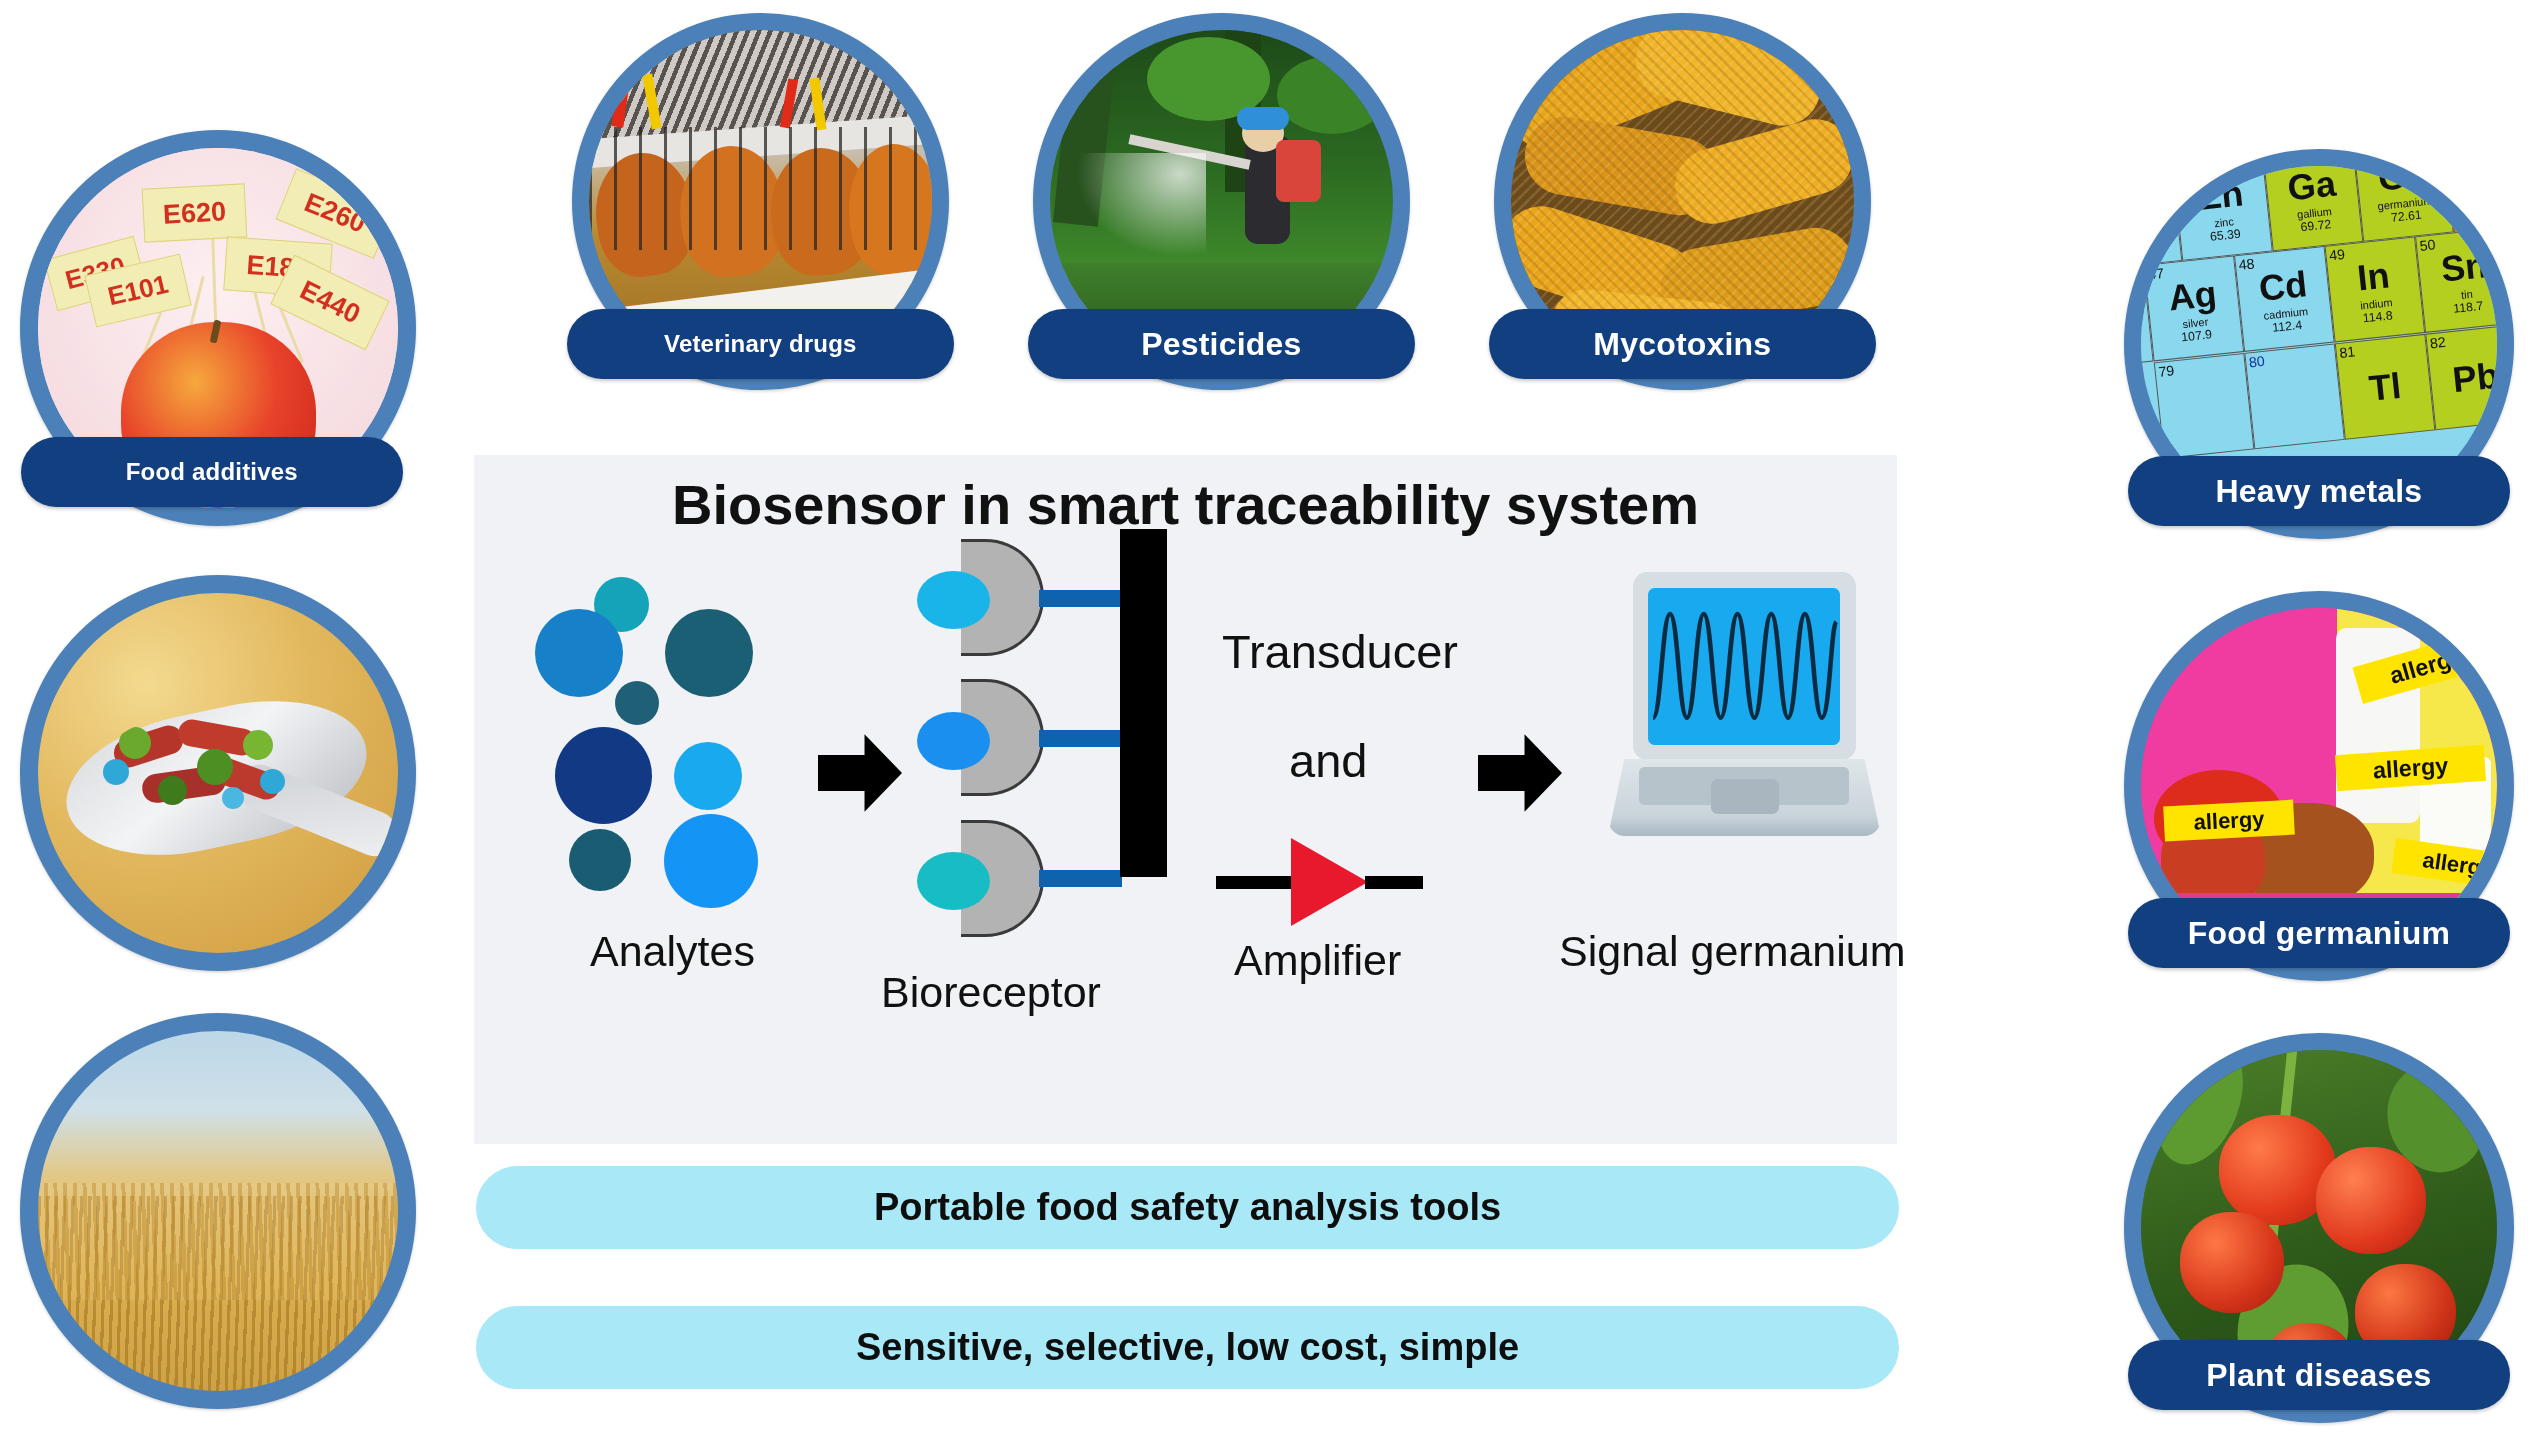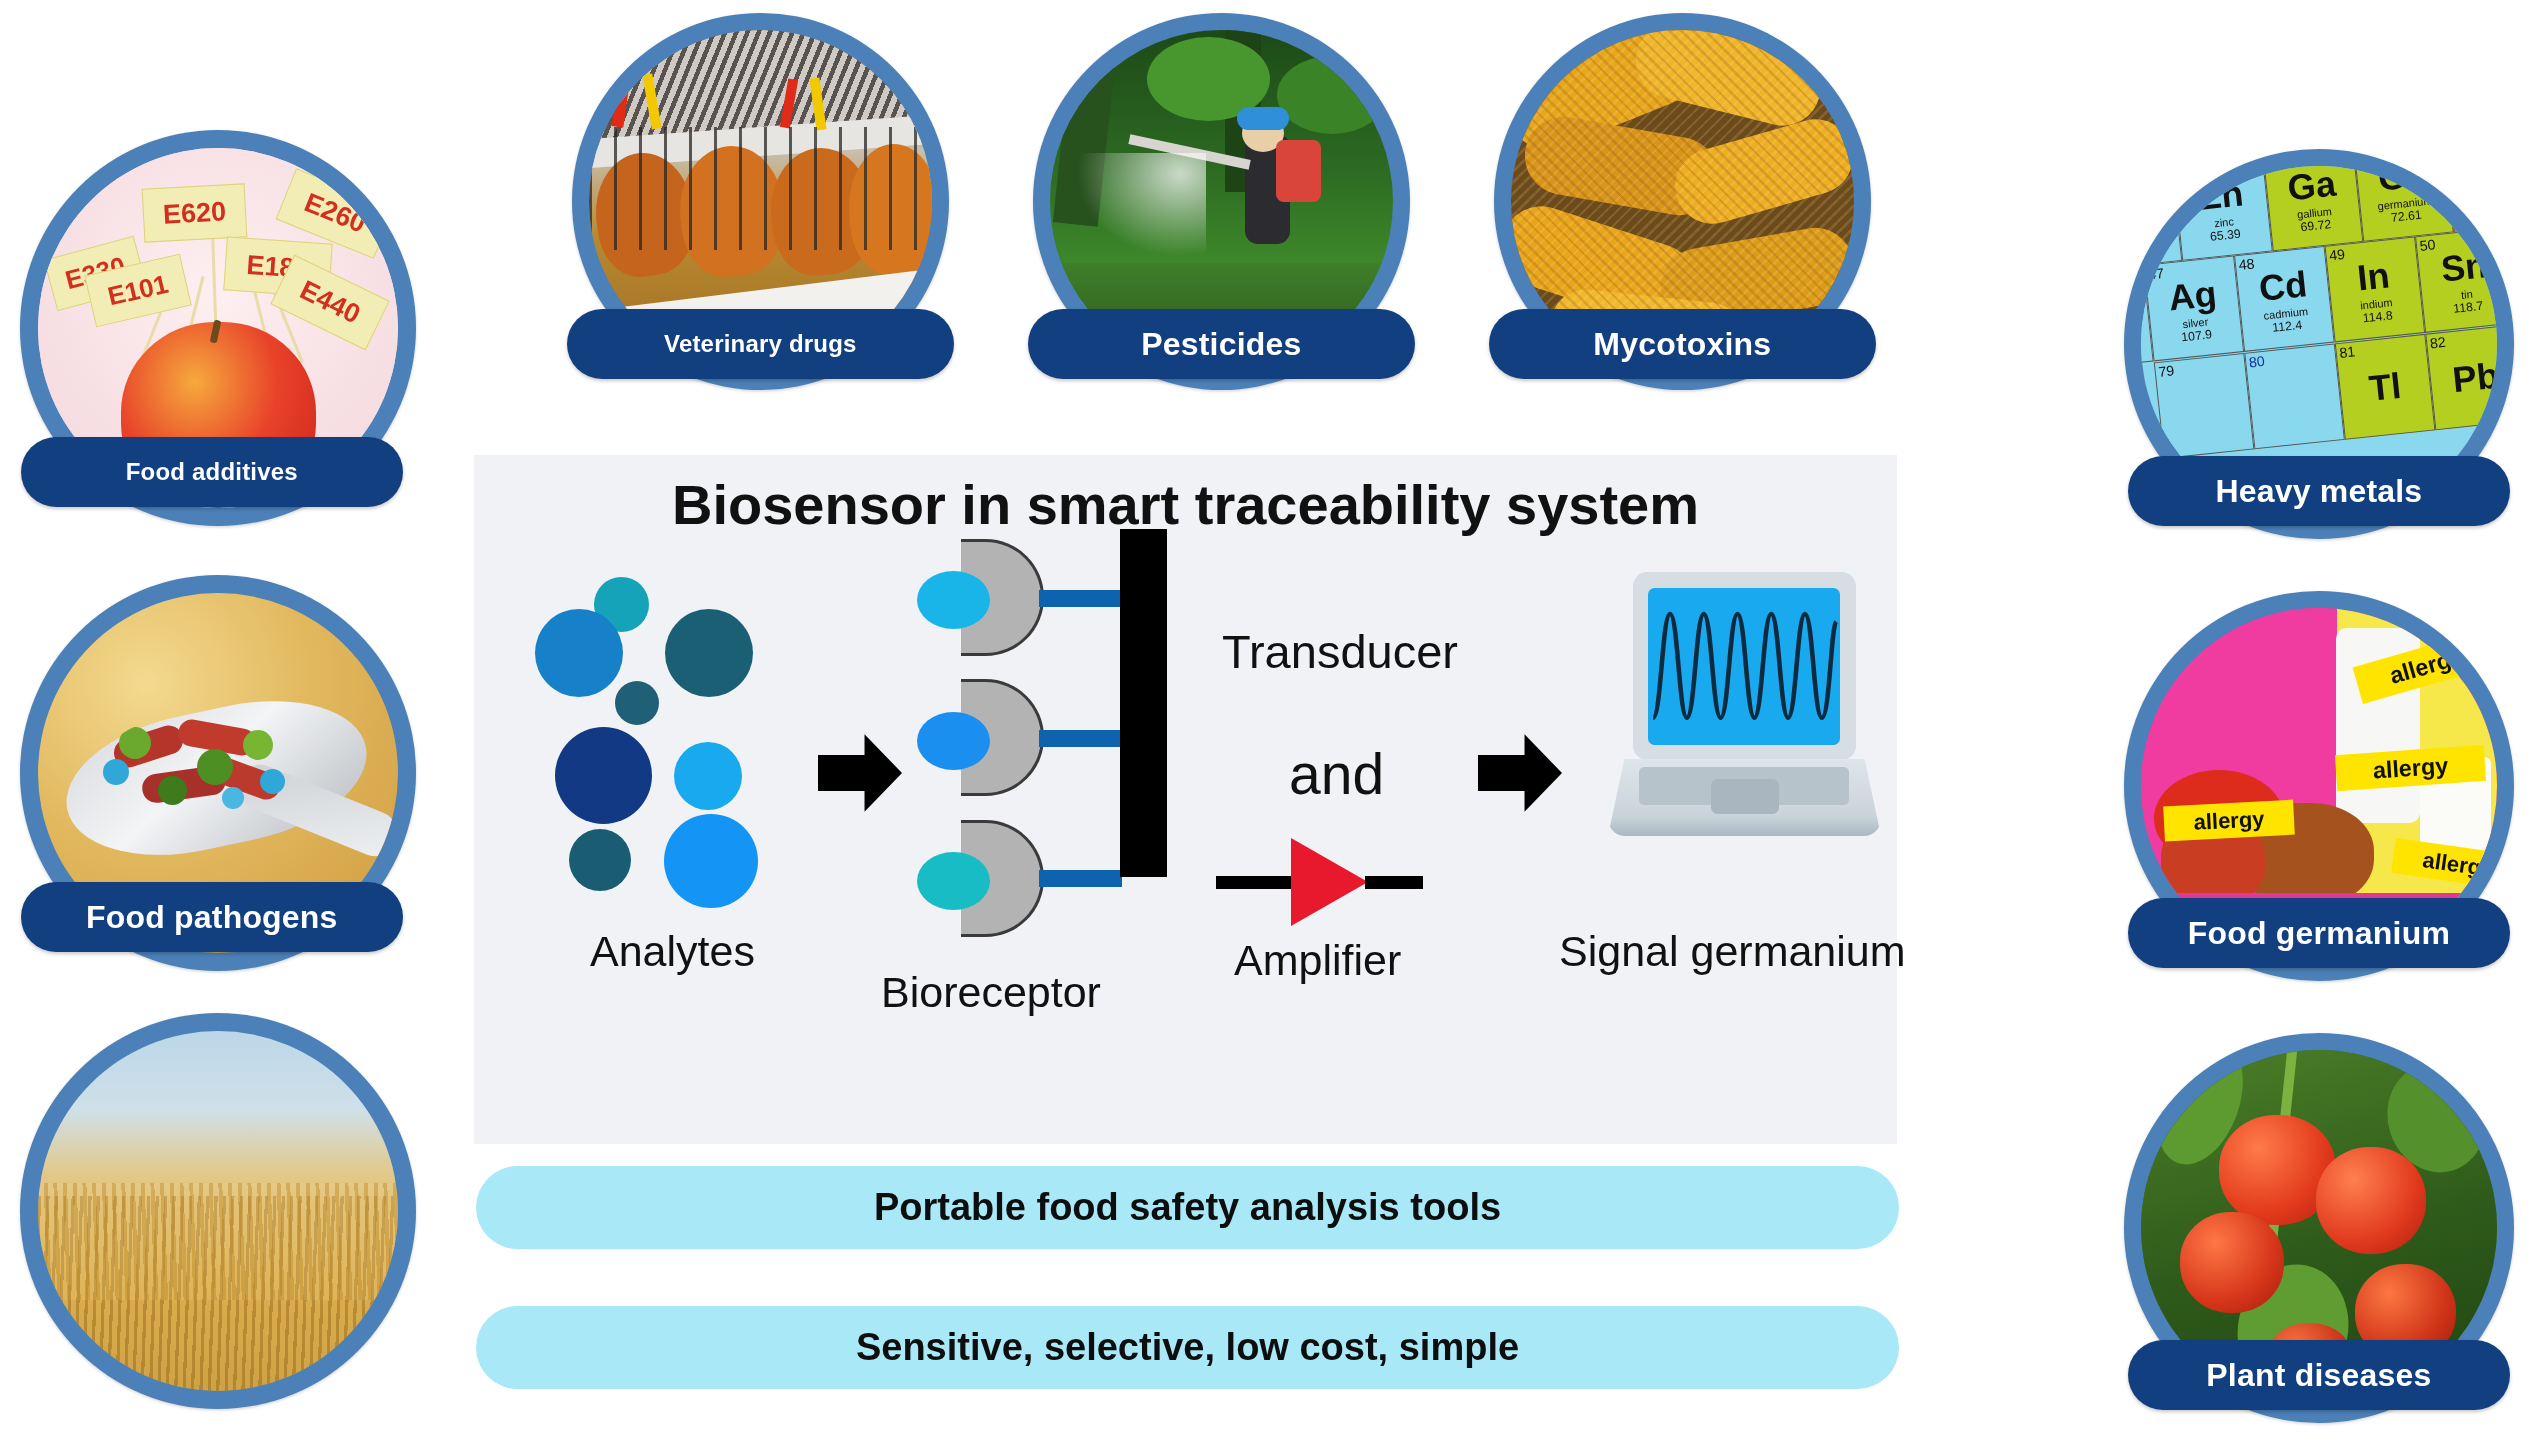--- a/index.html
+++ b/index.html
@@ -103,21 +103,20 @@
       <div style="position:absolute;left:110px;top:51px;width:71px;height:27px;border-radius:14.3px;background:#bb3a2d;transform:rotate(20deg);"></div>
       <div style="position:absolute;left:19.5px;top:13px;width:32px;height:32px;border-radius:50%;background:#6aa82e;"></div>
       <div style="position:absolute;left:97px;top:35px;width:36px;height:36px;border-radius:50%;background:#4e8f24;"></div>
       <div style="position:absolute;left:143px;top:15.6px;width:30px;height:30px;border-radius:50%;background:#76b633;"></div>
       <div style="position:absolute;left:58px;top:62px;width:29px;height:29px;border-radius:50%;background:#3f7a1d;"></div>
       <div style="position:absolute;left:3.9px;top:45px;width:26px;height:26px;border-radius:50%;background:#2fa8d8;"></div>
       <div style="position:absolute;left:160px;top:55px;width:25px;height:25px;border-radius:50%;background:#2fa8d8;"></div>
       <div style="position:absolute;left:122px;top:73px;width:22px;height:22px;border-radius:50%;background:#49b7e0;"></div>
     </div>
   </div>
-  <div class="pill" style="left:1.3px;top:307px;width:382px;height:70px;font-size:32px;">Food pathogens</div>
 </div>
 
 <div class="node" style="left:19.5px;top:1013px;width:396px;height:396px;">
   <div class="ring" style="width:396px;height:396px;"></div>
   <div class="photo" style="left:18px;top:18px;width:360px;height:360px;
               background:linear-gradient(180deg,#bcd7e8 0%,#cfe0e8 22%,#e2c888 40%,#d9ab4c 70%,#c89b3e 100%);">
     <div style="position:absolute;left:0;bottom:0;width:100%;height:195px;
          background:repeating-linear-gradient(92deg,rgba(160,115,35,.55) 0 3.2px,rgba(226,182,88,.25) 3.2px 8.4px);"></div>
     <div style="position:absolute;left:0;bottom:91px;width:100%;height:117px;
          background:repeating-linear-gradient(88deg,rgba(196,148,55,.5) 0 3.9px,rgba(243,214,140,.2) 3.9px 9.7px);"></div>
@@ -333,21 +332,21 @@
 
     <div class="recep" style="left:39px;top:281px;width:83px;height:117px;"></div>
     <div class="ellip" style="left:-5.2px;top:313px;width:73px;height:58px;background:#17bcc4;"></div>
     <div class="wire" style="left:117px;top:331px;width:83px;height:17px;"></div>
   </div>
   <div class="plabel" style="left:407px;top:513px;font-size:43px;">Bioreceptor</div>
 
   <div id="tbar" style="left:646px;top:74px;width:47px;height:348px;"></div>
 
   <div class="plabel" style="left:748px;top:169px;font-size:47px;">Transducer</div>
-  <div class="plabel" style="left:815px;top:286px;font-size:57px;">and</div>
+  <div class="plabel" style="left:815px;top:278px;font-size:47px;">and</div>
 
   <div id="amp-line" style="left:742px;top:421px;width:123px;height:13px;"></div>
   <div id="amp-tri" style="left:817px;top:383px;border-top:44px solid transparent;border-bottom:44px solid transparent;border-left:77px solid #e8192c;"></div>
   <div id="amp-line2" style="position:absolute;left:891px;top:421px;width:58px;height:13px;background:#000;"></div>
   <div class="plabel" style="left:760px;top:481px;font-size:43px;">Amplifier</div>
 
   <svg class="arrow" style="left:1004px;top:279px;width:84px;height:78px;" viewBox="0 0 130 120">
     <polygon points="0,32 72,32 72,0 130,60 72,120 72,88 0,88" fill="#000"></polygon>
   </svg>
 

